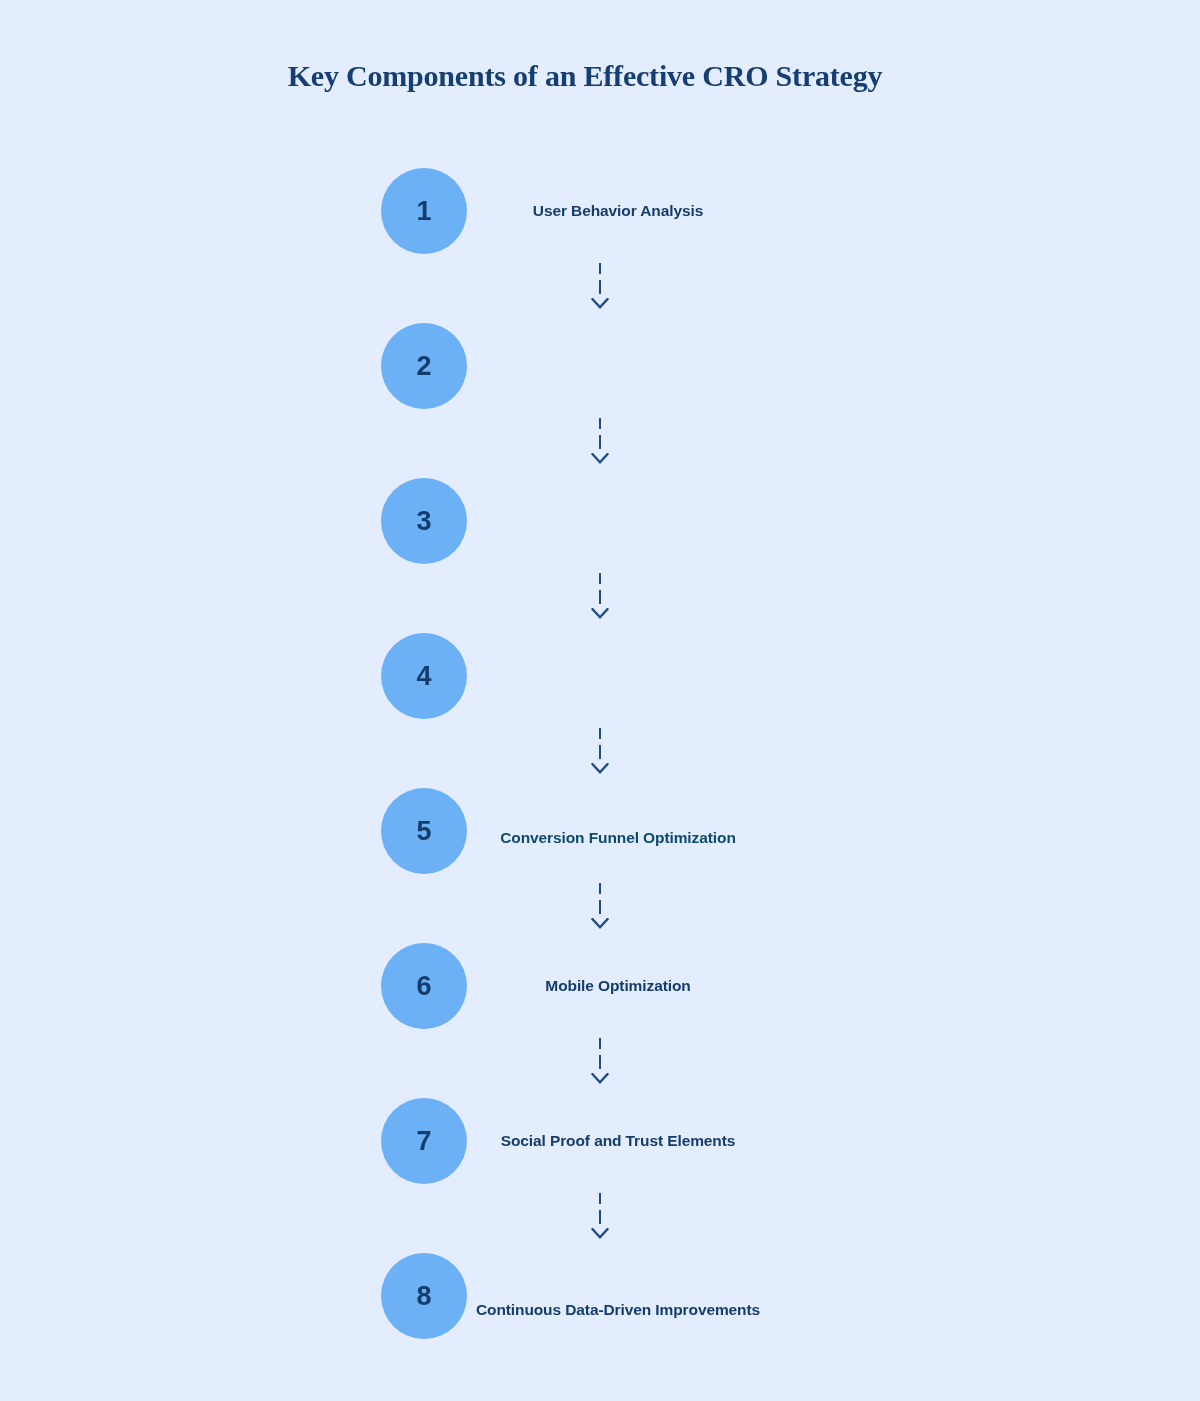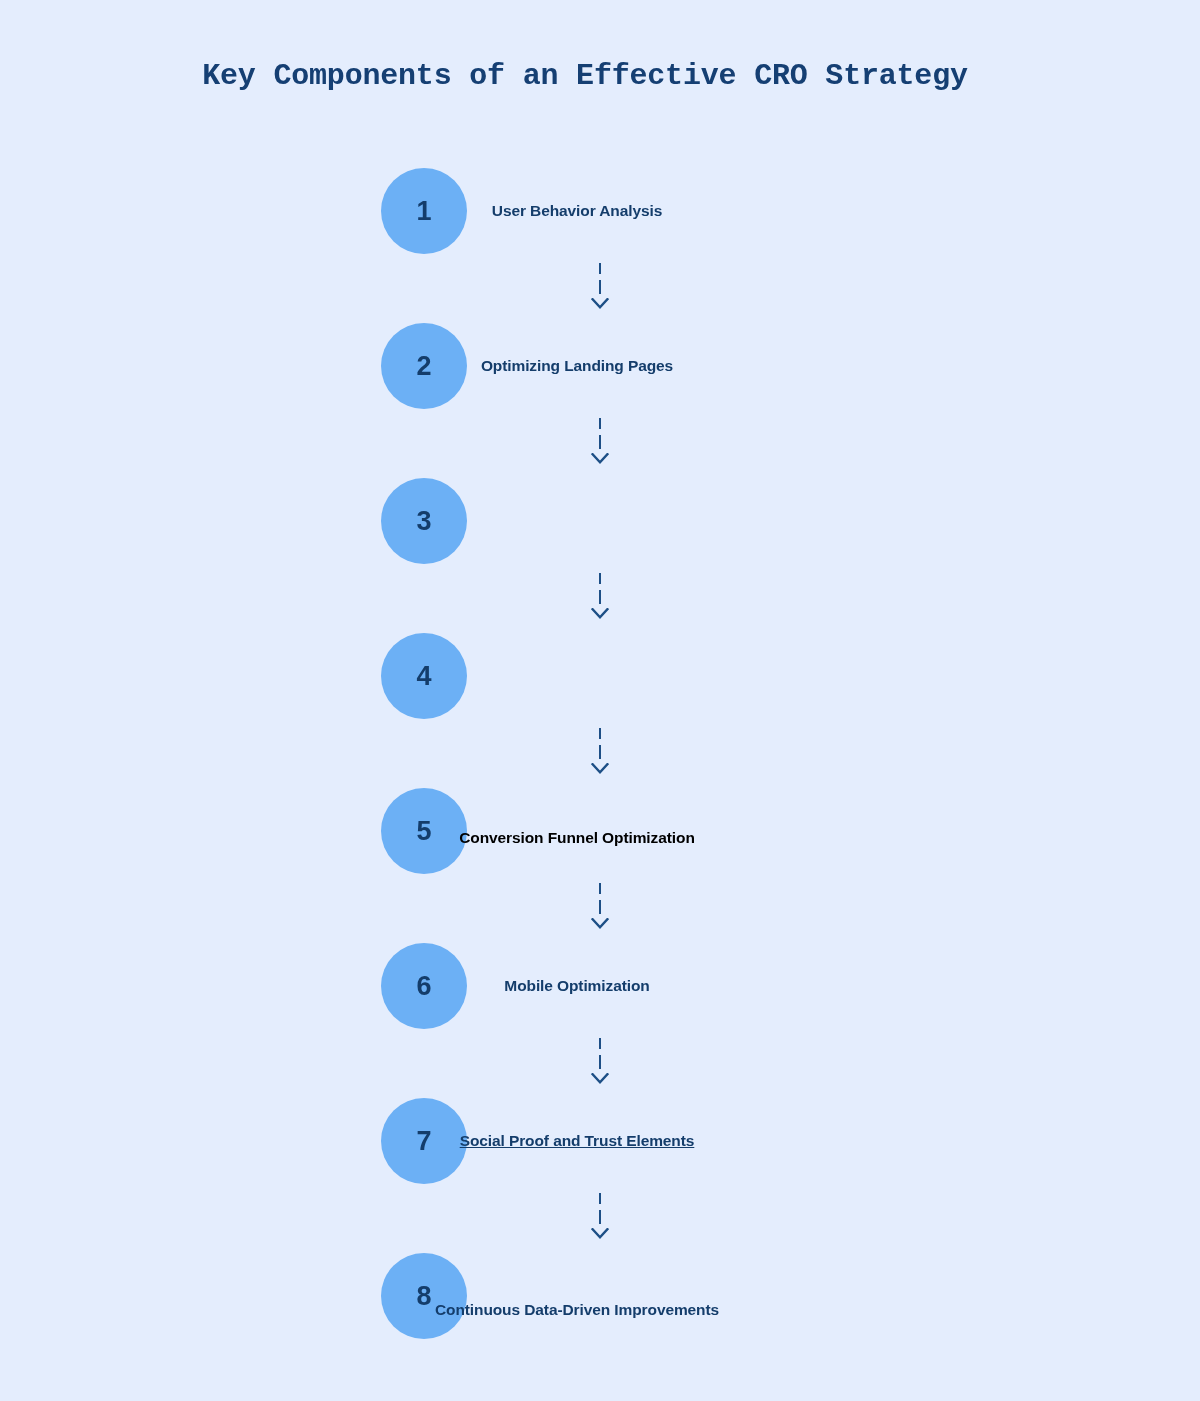--- a/index.html
+++ b/index.html
@@ -26,21 +26,21 @@
   
   .title-wrap {
     position: absolute;
     left: 0;
     top: 58px;
     width: 1170px;
     text-align: center;
   }
   .title {
     margin: 0;
-    font-family: Liberation Mono, monospace;
+    font-family: Liberation Serif, serif;
     font-size: 30px;
     font-weight: bold;
     letter-spacing: -0.2px;
     color: #153f73;
     line-height: 1.2;
   }
 
   
   .steps {
     position: absolute;
@@ -73,21 +73,21 @@
     font-family: "Liberation Sans", sans-serif;
     font-size: 27px;
     font-weight: bold;
     color: #143d6b;
     line-height: 1;
     letter-spacing: 0px;
   }
 
   .step-label-wrap {
     position: absolute;
-    left: 444px;
+    left: 485px;
     top: 0;
     width: 266px;
     height: 86px;
     display: flex;
     align-items: center;
     justify-content: center;
     text-align: right;
   }
 
   .step-label {
@@ -161,23 +161,20 @@
             <svg width="18" height="14" viewBox="0 0 18 14" xmlns="http://www.w3.org/2000/svg">
               <path d="M1.6 1.2 L9 9.2 L16.4 1.2" fill="none" stroke="#1d4f86" stroke-width="2.4" stroke-linecap="square" stroke-linejoin="miter"></path>
             </svg>
           </span>
         </div>
       </div>
       <div class="step">
         <div class="step-circle" style="background: rgb(108, 176, 245);">
           <span class="step-number" style="color: rgb(20, 61, 107);">2</span>
         </div>
-        <div class="step-label-wrap">
-          <span class="step-label" style="color: rgb(20, 61, 107);">Optimizing Landing Pages</span>
-        </div>
       </div>
       <div class="connector">
         <div class="connector-inner">
           <span class="connector-dash d1" style="background: rgb(29, 79, 134);"></span>
           <span class="connector-dash d2" style="background: rgb(29, 79, 134);"></span>
           <span class="connector-arrow">
             <svg width="18" height="14" viewBox="0 0 18 14" xmlns="http://www.w3.org/2000/svg">
               <path d="M1.6 1.2 L9 9.2 L16.4 1.2" fill="none" stroke="#1d4f86" stroke-width="2.4" stroke-linecap="square" stroke-linejoin="miter"></path>
             </svg>
           </span>
@@ -213,21 +210,21 @@
               <path d="M1.6 1.2 L9 9.2 L16.4 1.2" fill="none" stroke="#1d4f86" stroke-width="2.4" stroke-linecap="square" stroke-linejoin="miter"></path>
             </svg>
           </span>
         </div>
       </div>
       <div class="step">
         <div class="step-circle" style="background: rgb(108, 176, 245);">
           <span class="step-number" style="color: rgb(20, 61, 107);">5</span>
         </div>
         <div class="step-label-wrap">
-          <span class="step-label" style="color: #000000; margin-top: 14px;">Conversion Funnel Optimization</span>
+          <span class="step-label" style="color: #0c4a6e; margin-top: 14px;">Conversion Funnel Optimization</span>
         </div>
       </div>
       <div class="connector">
         <div class="connector-inner">
           <span class="connector-dash d1" style="background: rgb(29, 79, 134);"></span>
           <span class="connector-dash d2" style="background: rgb(29, 79, 134);"></span>
           <span class="connector-arrow">
             <svg width="18" height="14" viewBox="0 0 18 14" xmlns="http://www.w3.org/2000/svg">
               <path d="M1.6 1.2 L9 9.2 L16.4 1.2" fill="none" stroke="#1d4f86" stroke-width="2.4" stroke-linecap="square" stroke-linejoin="miter"></path>
             </svg>
@@ -251,21 +248,21 @@
               <path d="M1.6 1.2 L9 9.2 L16.4 1.2" fill="none" stroke="#1d4f86" stroke-width="2.4" stroke-linecap="square" stroke-linejoin="miter"></path>
             </svg>
           </span>
         </div>
       </div>
       <div class="step">
         <div class="step-circle" style="background: rgb(108, 176, 245);">
           <span class="step-number" style="color: rgb(20, 61, 107);">7</span>
         </div>
         <div class="step-label-wrap">
-          <span class="step-label" style="color: rgb(20, 61, 107); text-decoration: underline;">Social Proof and Trust Elements</span>
+          <span class="step-label" style="color: rgb(20, 61, 107);">Social Proof and Trust Elements</span>
         </div>
       </div>
       <div class="connector">
         <div class="connector-inner">
           <span class="connector-dash d1" style="background: rgb(29, 79, 134);"></span>
           <span class="connector-dash d2" style="background: rgb(29, 79, 134);"></span>
           <span class="connector-arrow">
             <svg width="18" height="14" viewBox="0 0 18 14" xmlns="http://www.w3.org/2000/svg">
               <path d="M1.6 1.2 L9 9.2 L16.4 1.2" fill="none" stroke="#1d4f86" stroke-width="2.4" stroke-linecap="square" stroke-linejoin="miter"></path>
             </svg>

